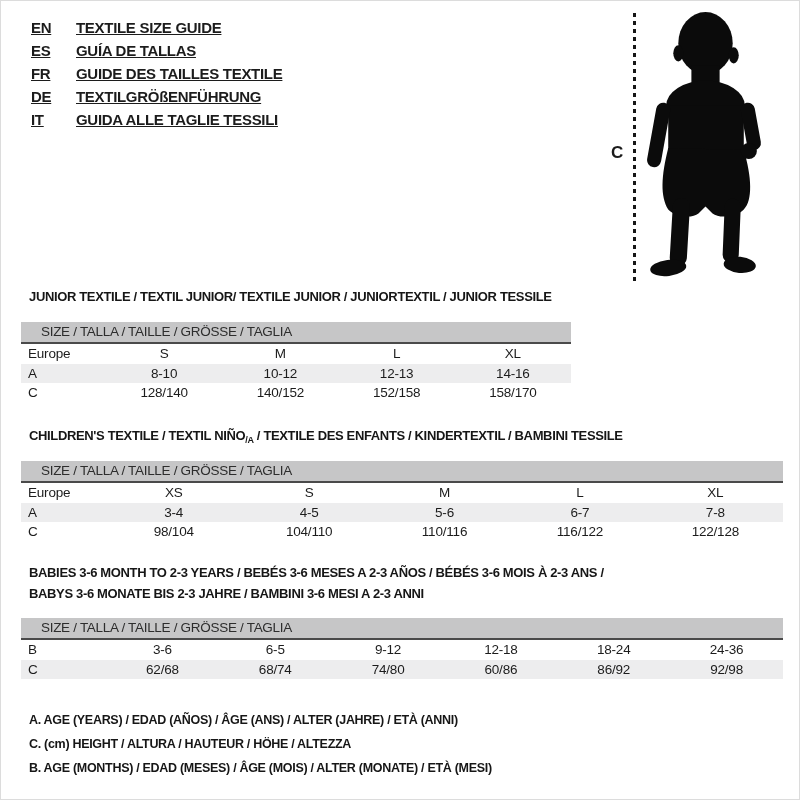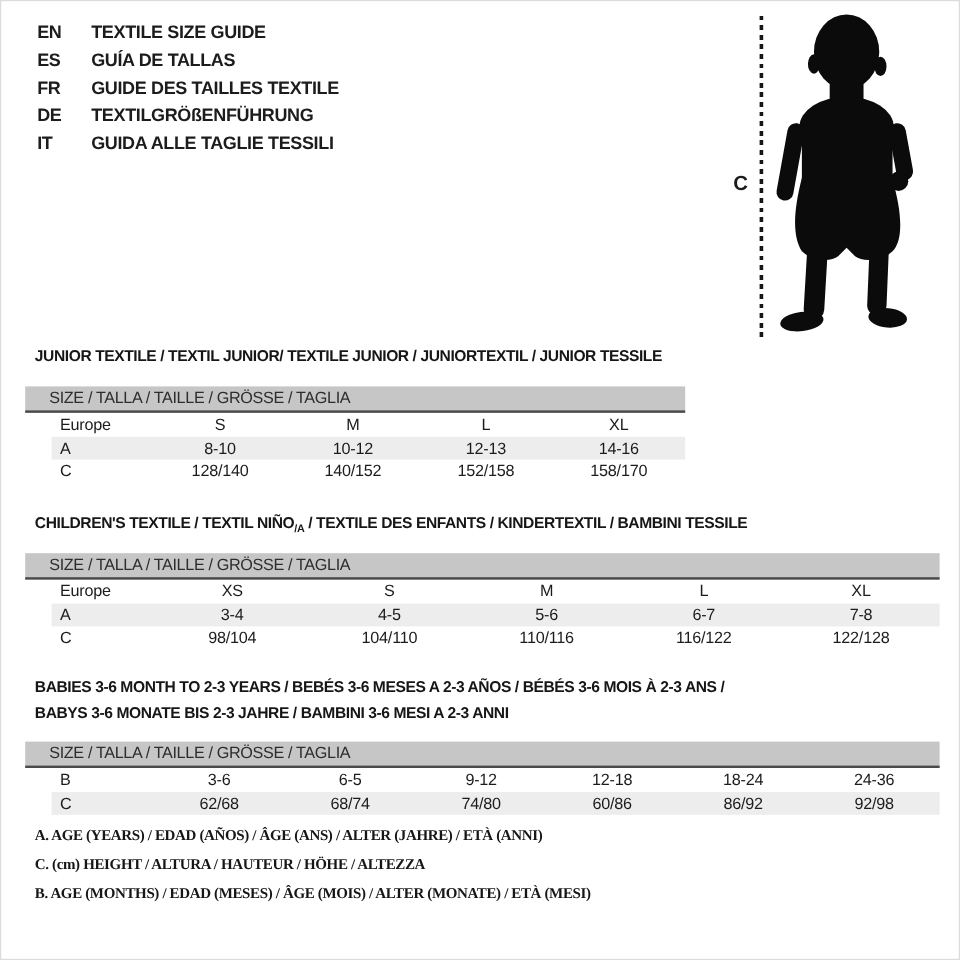--- a/index.html
+++ b/index.html
@@ -3,21 +3,21 @@
 <meta charset="utf-8">
 <style>
   html,body{margin:0;padding:0;background:#fff;}
   #page{
     position:relative;width:798px;height:798px;background:#fff;
     border:1px solid #dcdcdc;overflow:hidden;
     font-family:"Liberation Sans", sans-serif;color:#1c1c1c;
     -webkit-font-smoothing:antialiased;
   }
   
-  #lang-list{position:absolute;left:30px;top:15px;}
+  #lang-list{position:absolute;left:30px;top:15px;text-decoration:underline;}
   .lang-row{display:flex;height:23px;align-items:center;font-weight:bold;font-size:15px;letter-spacing:-0.3px;}
   .lang-code{width:45px;}
   
   #figure-line{
     position:absolute;left:632px;top:12px;width:3px;height:268px;
     background:repeating-linear-gradient(to bottom,#161616 0 4px,transparent 4px 8px);
   }
   #figure-label{position:absolute;left:610px;top:142px;font-weight:bold;font-size:17px;}
   #toddler{position:absolute;left:645px;top:8px;}
   
@@ -25,26 +25,26 @@
     position:absolute;left:28px;font-weight:bold;font-size:13px;letter-spacing:-0.35px;
     white-space:nowrap;color:#161616;
   }
   .sub-a{font-size:9px;vertical-align:-3px;font-weight:bold;}
   .size-table{position:absolute;left:20px;}
   .size-bar{
     height:20px;line-height:20px;background:var(--bar-bg,#c6c6c7);
     border-bottom:2px solid var(--bar-border,#4a4a4a);
     padding-left:20px;font-size:13.5px;letter-spacing:-0.3px;color:#2d2d2d;
   }
-  .trow{display:flex;height:19.5px;align-items:center;font-size:13.5px;letter-spacing:-0.2px;margin-left:22px;}
+  .trow{display:flex;height:19.5px;align-items:center;font-size:13.5px;letter-spacing:-0.2px;}
   .trow.shaded{background:var(--row-alt,#ededee);}
   .trow .lbl{width:85px;padding-left:7px;box-sizing:border-box;}
   .trow .cell{flex:1;text-align:center;}
   
-  #footnotes{position:absolute;left:28px;top:688px;font-family:Liberation Serif, serif;}
+  #footnotes{position:absolute;left:28px;top:712px;}
   .footnote{height:24px;font-weight:bold;font-size:12.5px;letter-spacing:-0.3px;white-space:nowrap;color:#161616;}
 </style>
 </head>
 <body>
 
 <div id="page">
 
   <div id="lang-list">
     <div class="lang-row">
       <span class="lang-code">EN</span>

